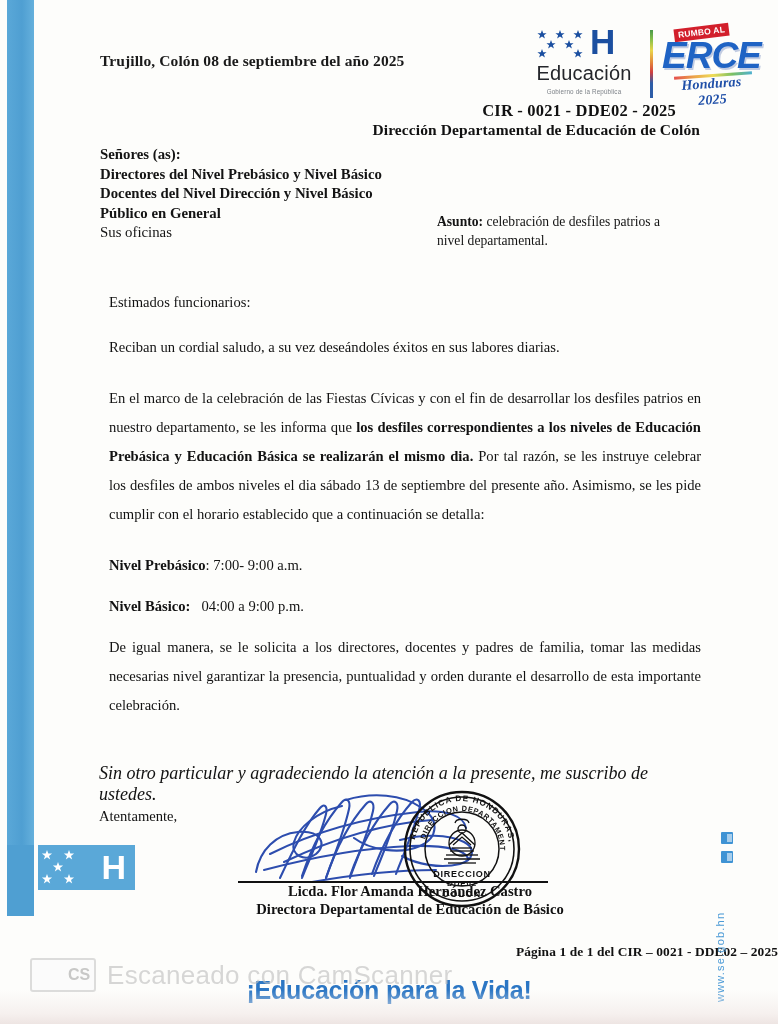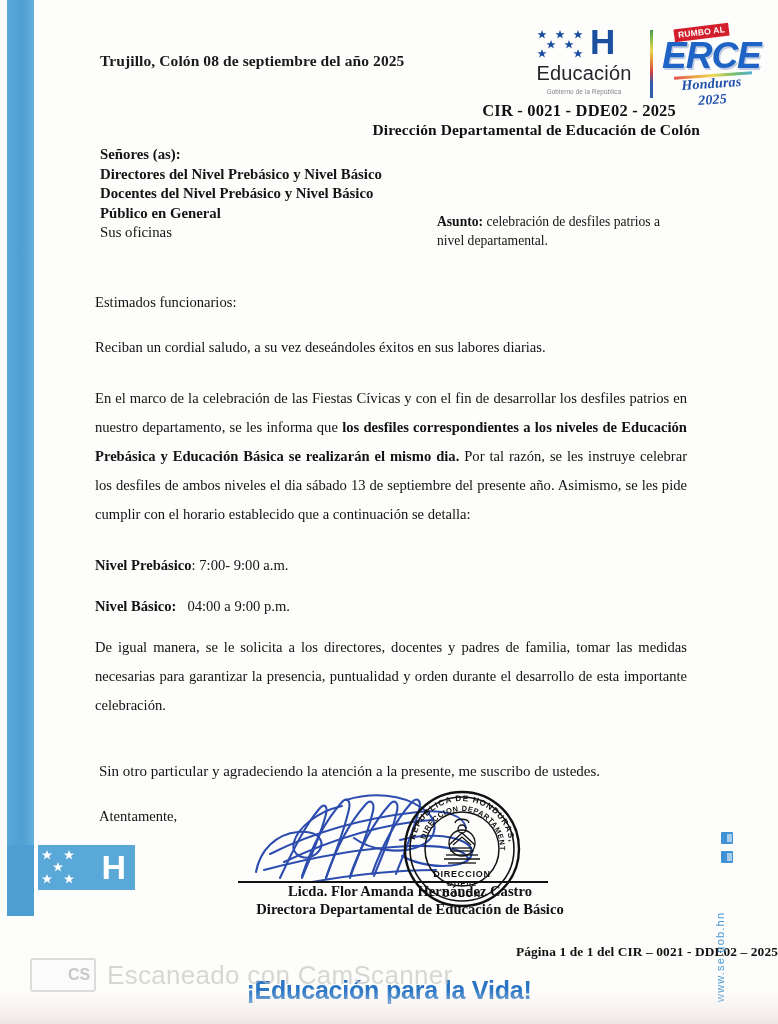--- a/index.html
+++ b/index.html
@@ -225,21 +225,21 @@
     width: 250px;
     font-size: 13.6px;
     line-height: 19px;
     color: #141414;
   }
   #asunto-block b { font-weight: bold; }
 
   
   #body-text {
     position: absolute;
-    left: 95px;
+    left: 109px;
     top: 288px;
     width: 592px;
     color: #121212;
   }
   #body-text p {
     margin: 0 0 0 0;
     font-size: 14.6px;
     line-height: 29px;
     text-align: justify;
     text-justify: inter-word;
@@ -255,22 +255,23 @@
     line-height: 29px;
   }
   .schedule-line b { font-weight: bold; }
 
   
   #closing-line {
     position: absolute;
     left: 99px;
     top: 763px;
     width: 600px;
-    font-size: 15px;
+    font-size: 18px;
     color: #121212;
+    font-style: italic;
   }
   #atentamente {
     position: absolute;
     left: 99px;
     top: 808px;
     font-size: 14.6px;
     color: #121212;
   }
 
   
@@ -476,41 +477,41 @@
     <div id="erce-rainbow"></div>
     <div id="erce-honduras">Honduras 2025</div>
   </div>
 
   <div id="cir-number">CIR - 0021 - DDE02 - 2025</div>
   <div id="direccion-header">Dirección Departamental de Educación de Colón</div>
 
   <div id="recipients">
     <div class="line">Señores (as):</div>
     <div class="line">Directores del Nivel Prebásico y Nivel Básico</div>
-    <div class="line">Docentes del Nivel Prebásico y Nivel Básico</div>
+    <div class="line">Docentes del Nivel Dirección y Nivel Básico</div>
     <div class="line">Público en General</div>
     <div class="line plain">Sus oficinas</div>
   </div>
 
   <div id="asunto-block">
     <b>Asunto:</b><span> celebración de desfiles patrios a nivel departamental.</span>
   </div>
 
   <div id="body-text">
     <p class="nojust">Estimados funcionarios:</p>
     <div class="sp-16"></div>
     <p class="nojust">Reciban un cordial saludo, a su vez deseándoles éxitos en sus labores diarias.</p>
     <div class="sp-22"></div>
     <p><span>En el marco de la celebración de las Fiestas Cívicas y con el fin de desarrollar los desfiles patrios en nuestro departamento, se les informa que </span><b>los desfiles correspondientes a los niveles de Educación Prebásica y Educación Básica se realizarán el mismo dia.</b><span> Por tal razón, se les instruye celebrar los desfiles de ambos niveles el dia sábado 13 de septiembre del presente año. Asimismo, se les pide cumplir con el horario establecido que a continuación se detalla:</span></p>
     <div class="sp-22"></div>
     <div class="schedule-line"><b>Nivel Prebásico</b><span>: 7:00- 9:00 a.m.</span></div>
     <div class="sp-12"></div>
     <div class="schedule-line"><b>Nivel Básico:</b><span style="white-space:pre">   04:00 a 9:00 p.m.</span></div>
     <div class="sp-12"></div>
-    <p>De igual manera, se le solicita a los directores, docentes y padres de familia, tomar las medidas necesarias para garantizar la presencia, puntualidad y orden durante el desarrollo de esta importante celebración.</p>
+    <p>De igual manera, se le solicita a los directores, docentes y padres de familia, tomar las medidas necesarias nivel garantizar la presencia, puntualidad y orden durante el desarrollo de esta importante celebración.</p>
   </div>
 
   <div id="closing-line">Sin otro particular y agradeciendo la atención a la presente, me suscribo de ustedes.</div>
   <div id="atentamente">Atentamente,</div>
 
   <div id="badge-h">
     <svg width="60" height="45" viewBox="0 0 60 45">
       <g fill="#ffffff">
         <polygon points="9,5 10.3,8.6 14.1,8.6 11,10.9 12.2,14.5 9,12.3 5.8,14.5 7,10.9 3.9,8.6 7.7,8.6"></polygon>
         <polygon points="31,5 32.3,8.6 36.1,8.6 33,10.9 34.2,14.5 31,12.3 27.8,14.5 29,10.9 25.9,8.6 29.7,8.6"></polygon>

